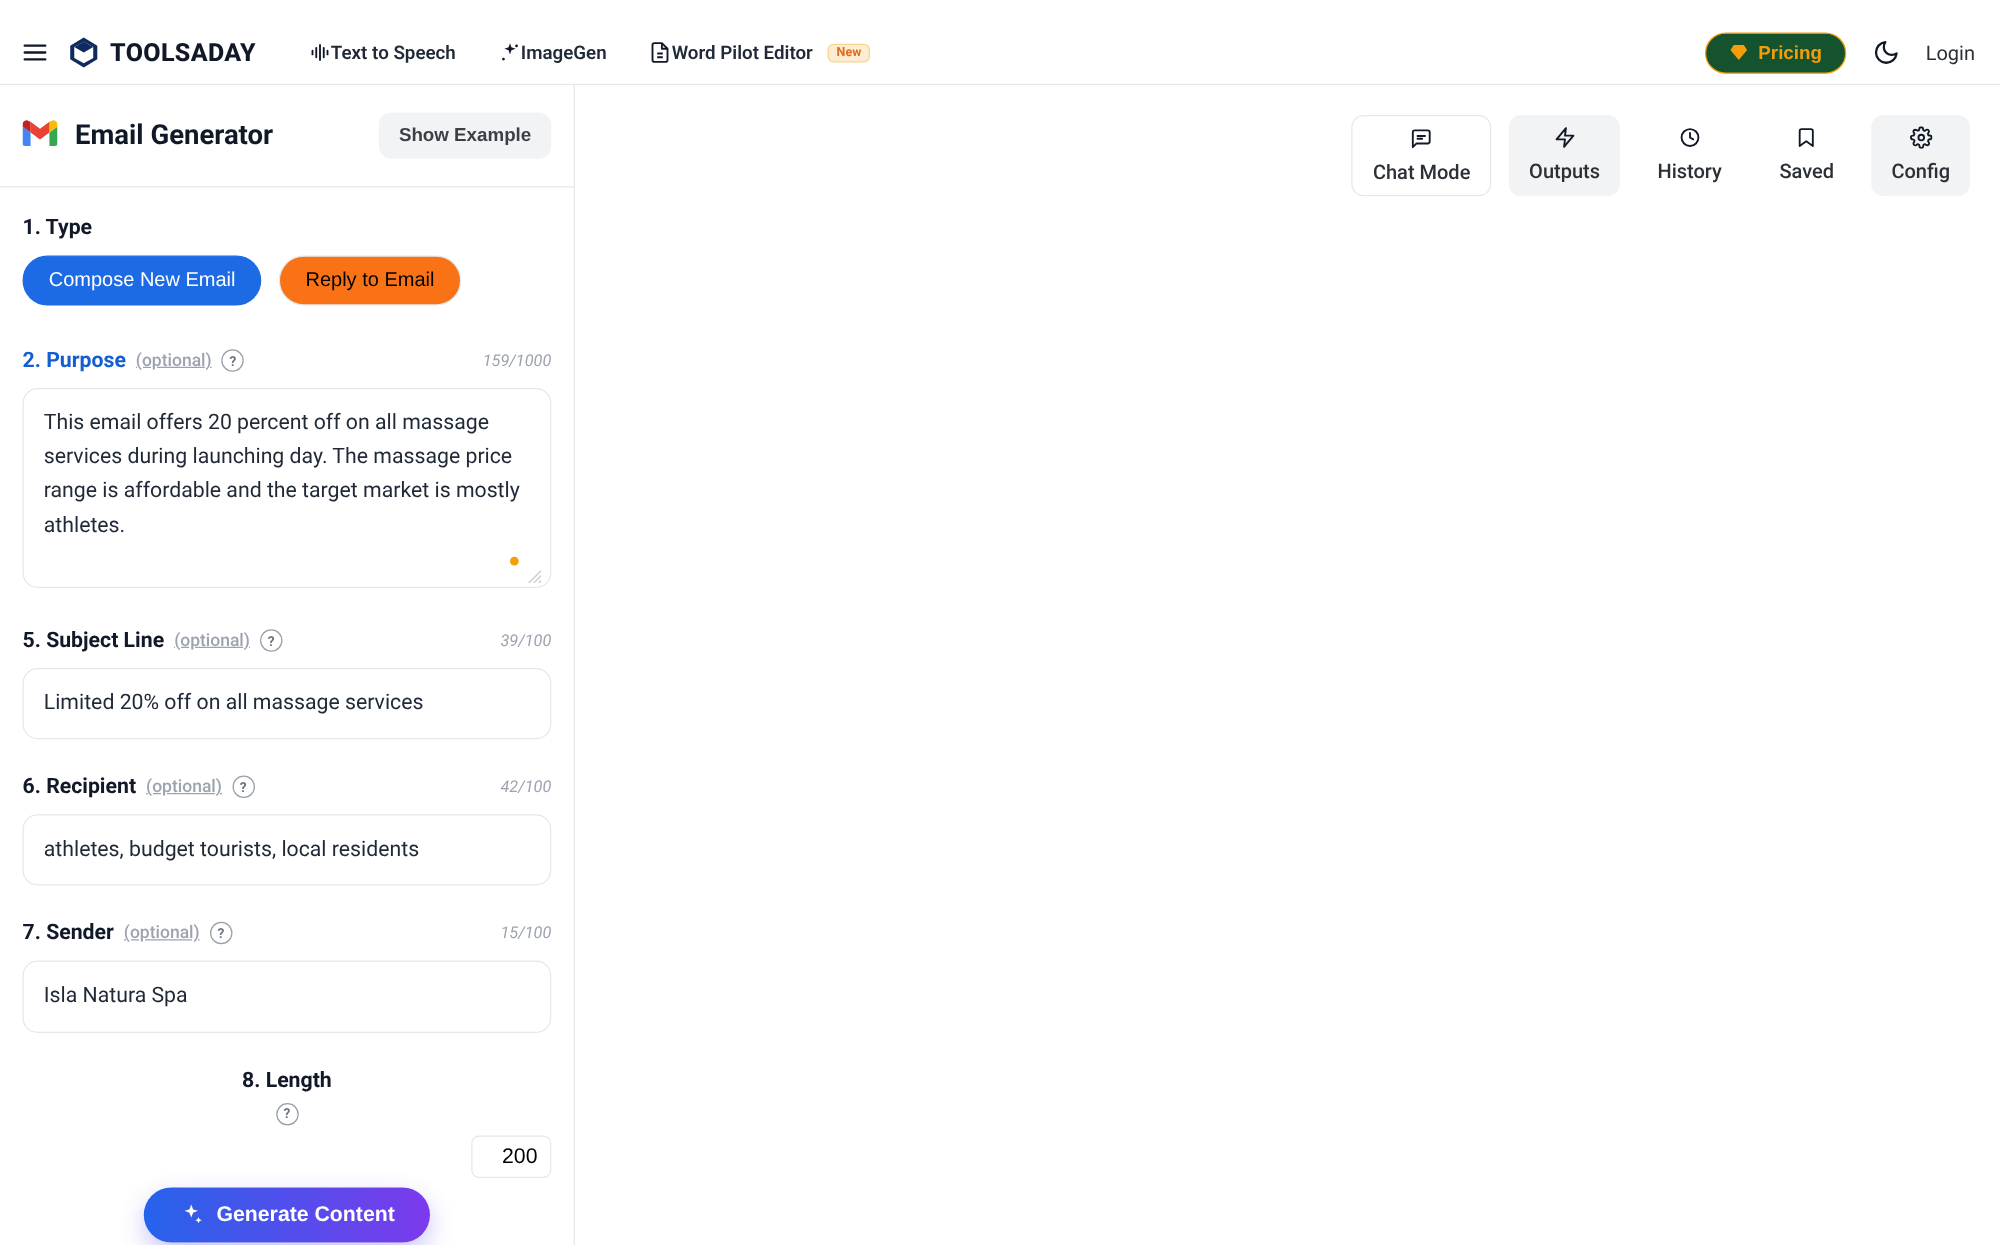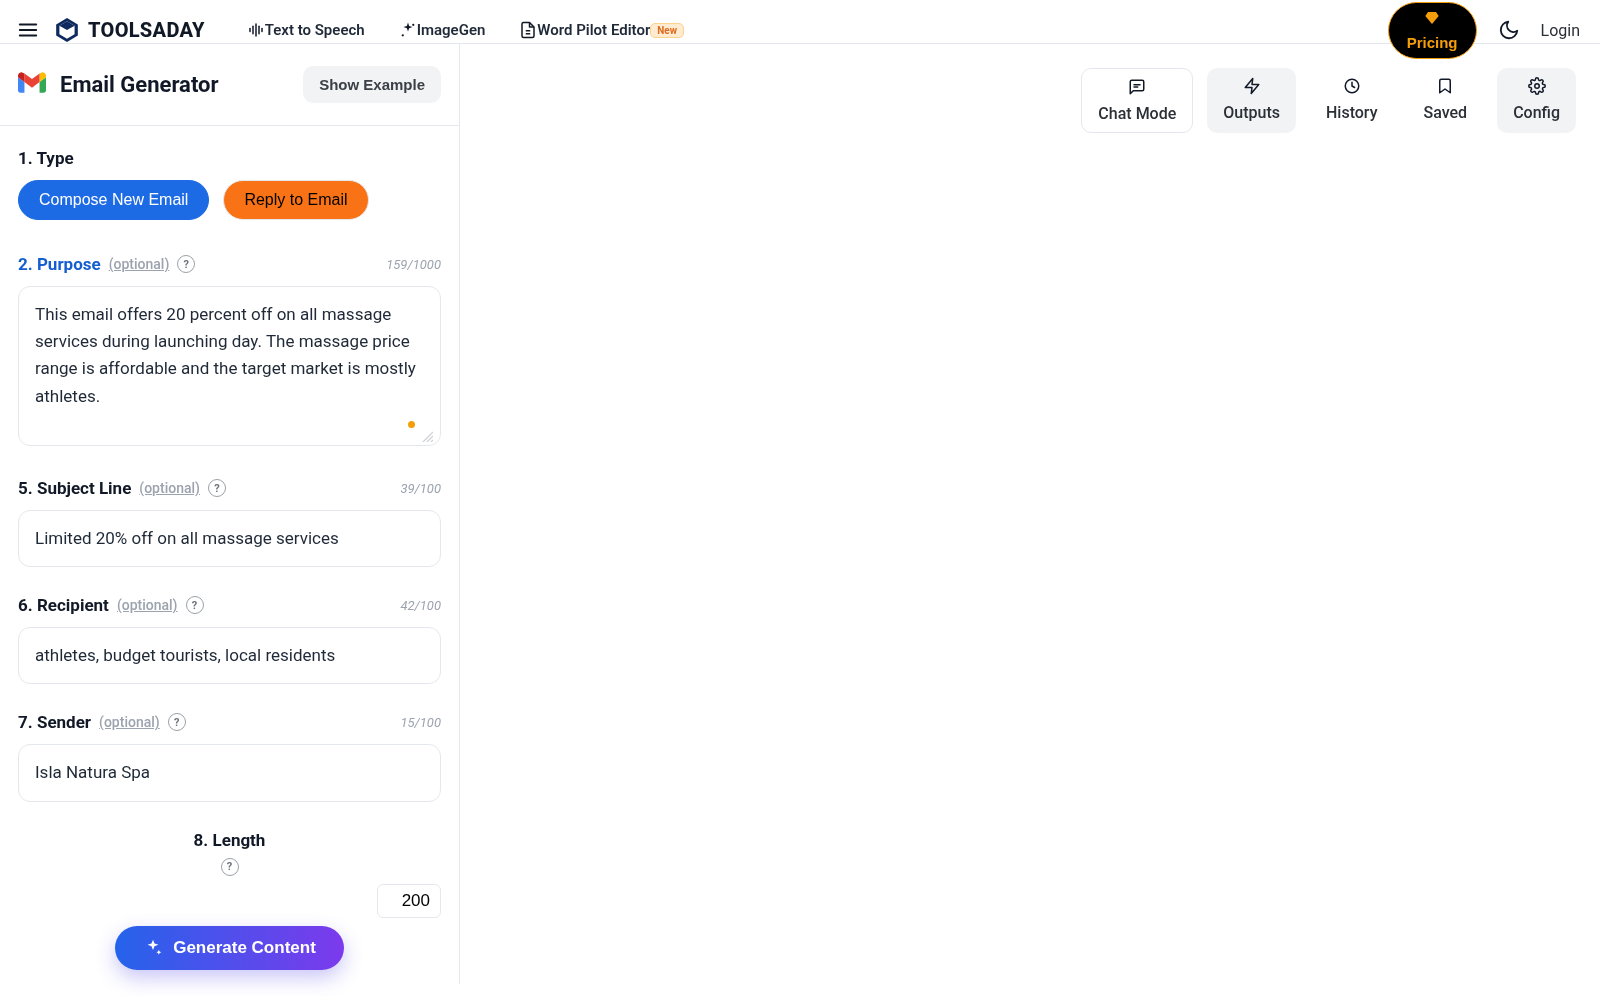--- a/index.html
+++ b/index.html
@@ -22,36 +22,36 @@
     font-size:15px;
     background:#fff;
     width:1600px;
     height:996px;
     overflow:hidden;
     position:relative;
   }
 
   
   .topnav{
-    height:44px;
+    height:68px;
     display:flex;
     align-items:center;
     border-bottom:1px solid var(--border);
     padding:17px 20px 0 14px;
     gap:12px;
   }
   .hamburger{width:28px;height:28px;display:flex;align-items:center;justify-content:center;border-radius:6px;}
   .logo{display:flex;align-items:center;gap:8px;font-weight:800;font-size:20px;letter-spacing:.3px;}
   .logo-mark{width:26px;height:26px;}
   .nav-items{display:flex;align-items:center;gap:34px;margin-left:30px;}
   .nav-item{display:flex;align-items:center;font-weight:600;font-size:15px;color:#1f2937;}
   .nav-item .ico{width:18px;height:18px;display:flex;align-items:center;justify-content:center;}
-  .badge-new{background:#fdecd2;border:1px solid #fbd38d;color:#dd6b20;font-size:10px;font-weight:700;padding:1px 6px;border-radius:5px;margin-left:0;}
+  .badge-new{background:#fdecd2;border:1px solid #fbd38d;color:#dd6b20;font-size:10px;font-weight:700;padding:1px 6px;border-radius:5px;margin-left:12px;}
   .nav-right{margin-left:auto;display:flex;align-items:center;gap:20px;}
-  .pricing-btn{border:1.5px solid var(--orange);color:var(--orange);background:#000000;border-radius:999px;padding:7px 18px;display:flex;align-items:center;gap:8px;font-weight:700;font-size:15px;flex-direction:column;}
+  .pricing-btn{border:1.5px solid var(--orange);color:var(--orange);background:#14532d;border-radius:999px;padding:7px 18px;display:flex;align-items:center;gap:8px;font-weight:700;font-size:15px;}
   .login{font-size:16px;color:#2b2f36;}
   .theme-toggle{width:24px;height:24px;display:flex;align-items:center;justify-content:center;}
 
   
   .main{display:flex;height:calc(100% - 56px);}
   .sidebar{width:460px;border-right:1px solid var(--border);display:flex;flex-direction:column;position:relative;}
   .content{flex:1;}
 
   
   .side-head{display:flex;align-items:center;padding:22px 18px;border-bottom:1px solid var(--border);gap:14px;}

